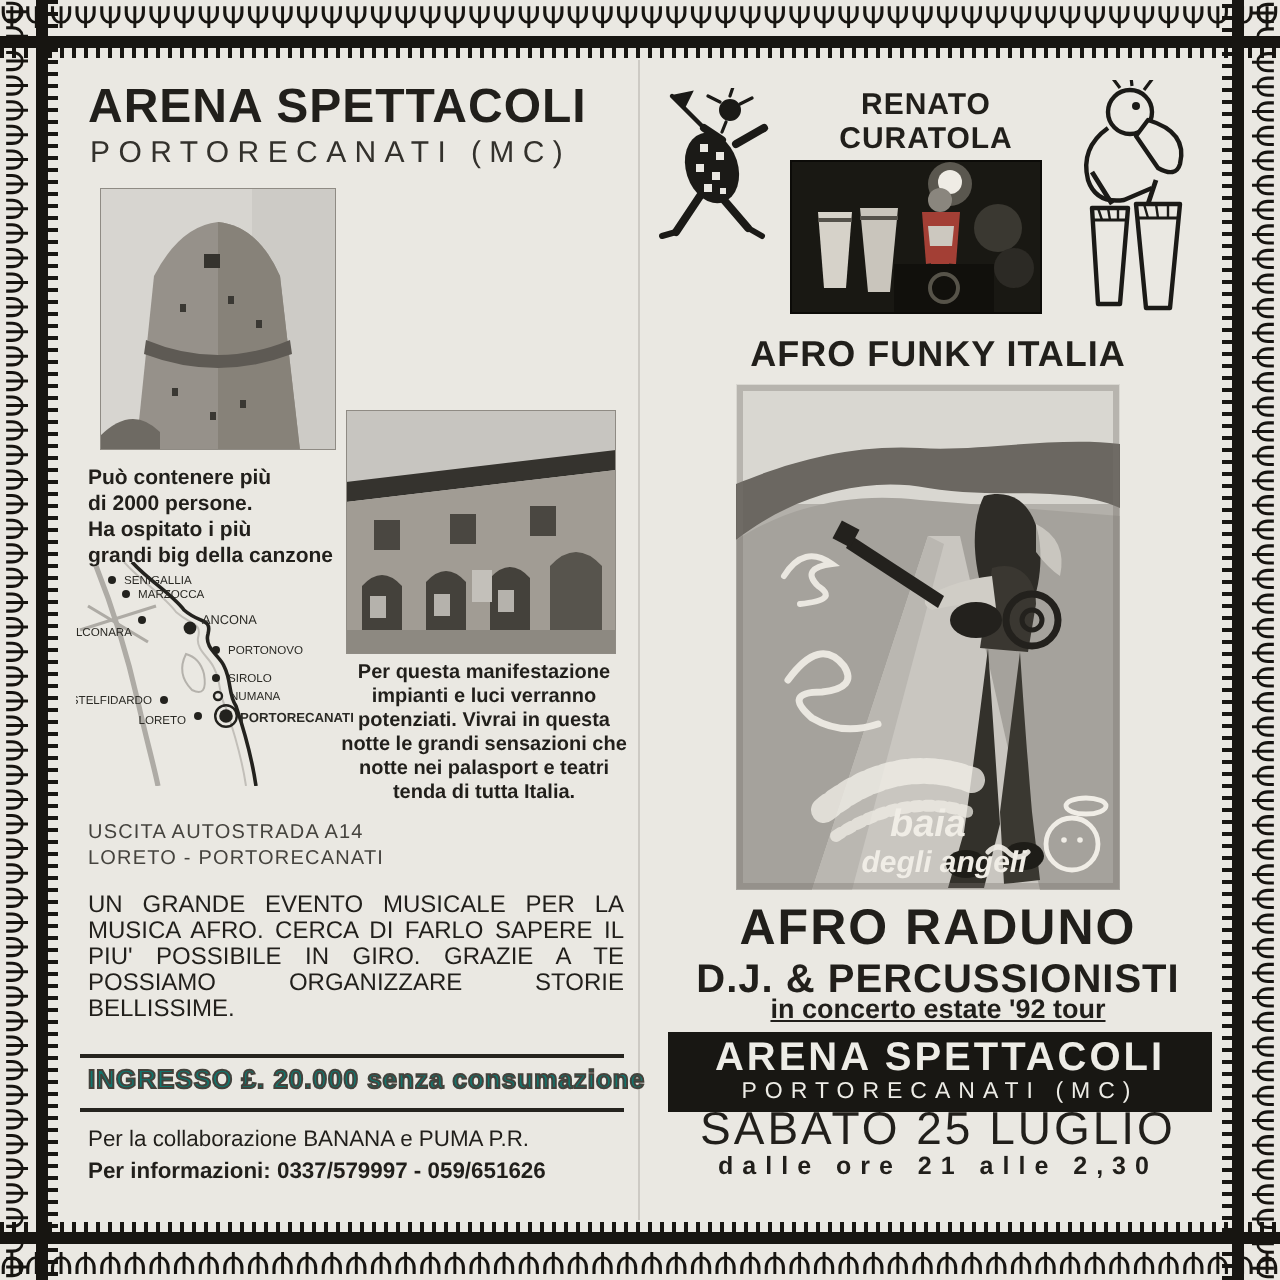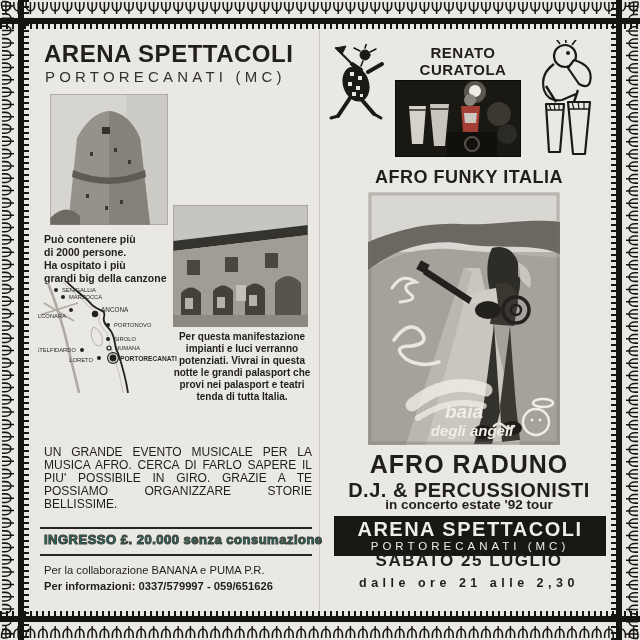--- a/index.html
+++ b/index.html
@@ -35,25 +35,25 @@
   .lp-collab{left:44px;top:562px;font-size:11.2px;line-height:16px;font-weight:normal;}
   .lp-info{left:44px;top:578px;font-size:11.2px;line-height:16px;font-weight:bold;}
   
   .rp-center{left:330px;width:278px;text-align:center;}
   .rp-presenter{left:388px;top:44px;width:150px;text-align:center;}
   .rp-presenter .l1{font-size:15px;font-weight:bold;letter-spacing:0.5px;}
   .rp-presenter .l2{font-size:13.5px;font-weight:bold;}
   .rp-heading{top:167px;font-size:18px;font-weight:bold;letter-spacing:0.5px;}
   .rp-title{top:450px;font-size:25px;font-weight:bold;letter-spacing:1px;}
   .rp-sub1{top:479px;font-size:20px;font-weight:bold;letter-spacing:0.5px;}
-  .rp-sub2{top:497px;font-size:13.5px;font-weight:bold;}
+  .rp-sub2{top:497px;font-size:13.5px;font-weight:bold;text-decoration:underline;}
   .rp-box{left:334px;top:516px;width:272px;background:#181713;color:#edece6;text-align:center;padding:3px 0 4px 0;}
   .rp-box .b1{font-size:20px;font-weight:bold;letter-spacing:1.5px;line-height:21px;}
   .rp-box .b2{font-size:11.5px;letter-spacing:4px;line-height:12px;}
-  .rp-date{top:551px;font-size:17px;font-weight:bold;letter-spacing:1.5px;}
+  .rp-date{top:551px;font-size:23px;font-weight:normal;letter-spacing:1.5px;}
   .rp-time{top:576px;font-size:12.5px;font-weight:bold;letter-spacing:4.5px;}
   .photo{position:absolute;display:block;}
 </style>
 </head>
 <body>
 
 <div id="page">
 
   <div class="edge" id="edge-top">
     <div class="fringe">ΨΨΨΨΨΨΨΨΨΨΨΨΨΨΨΨΨΨΨΨΨΨΨΨΨΨΨΨΨΨΨΨΨΨΨΨΨΨΨΨΨΨΨΨΨΨΨΨΨΨΨΨΨΨΨΨΨΨΨΨΨΨΨΨΨΨΨΨΨΨΨΨΨΨΨΨΨΨΨΨΨΨΨΨΨΨΨΨΨΨΨΨΨΨΨΨΨΨΨΨΨΨΨΨΨΨΨΨΨΨ</div>
@@ -146,21 +146,23 @@
     <path d="M72,110 L72,84 Q82,73 92,84 L92,110 Z" fill="#44413b"></path>
     <path d="M102,110 L102,78 Q115,64 128,78 L128,110 Z" fill="#57544d"></path>
     <rect x="63" y="80" width="10" height="16" fill="#c3c0ba"></rect>
     <rect x="12" y="93" width="8" height="11" fill="#b5b2ac"></rect>
     <rect x="44" y="92" width="8" height="11" fill="#b5b2ac"></rect>
     <rect x="76" y="90" width="8" height="11" fill="#b5b2ac"></rect>
     <rect y="110" width="135" height="12" fill="#8d8981"></rect>
     <rect x="0" y="0" width="135" height="122" fill="none" stroke="#8f8b84" stroke-width="1"></rect>
   </svg>
 
-  <div class="abs lp-venuetext">Per questa manifestazione impianti e luci verranno potenziati. Vivrai in questa notte le grandi palasport che provi nei palasport e teatri tenda di tutta Italia.</div>
+  <div class="abs lp-venuetext">Per questa manifestazione impianti e luci verranno potenziati. Vivrai in questa notte le grandi sensazioni che notte nei palasport e teatri tenda di tutta Italia.</div>
+  <div class="abs lp-exit pre">USCITA AUTOSTRADA A14
+LORETO - PORTORECANATI</div>
   <div class="abs lp-promo">UN GRANDE EVENTO MUSICALE PER LA MUSICA AFRO. CERCA DI FARLO SAPERE IL PIU' POSSIBILE IN GIRO. GRAZIE A TE POSSIAMO ORGANIZZARE STORIE BELLISSIME.</div>
 
   <div class="rule" style="top:527px;"></div>
   <div class="abs lp-ticket">INGRESSO £. 20.000 senza consumazione</div>
   <div class="rule" style="top:554px;"></div>
 
   <div class="abs lp-collab">Per la collaborazione BANANA e PUMA P.R.</div>
   <div class="abs lp-info">Per informazioni: 0337/579997 - 059/651626</div>
 
   <svg class="photo" style="left:328px;top:44px;" width="58" height="82" viewBox="0 0 58 82">

